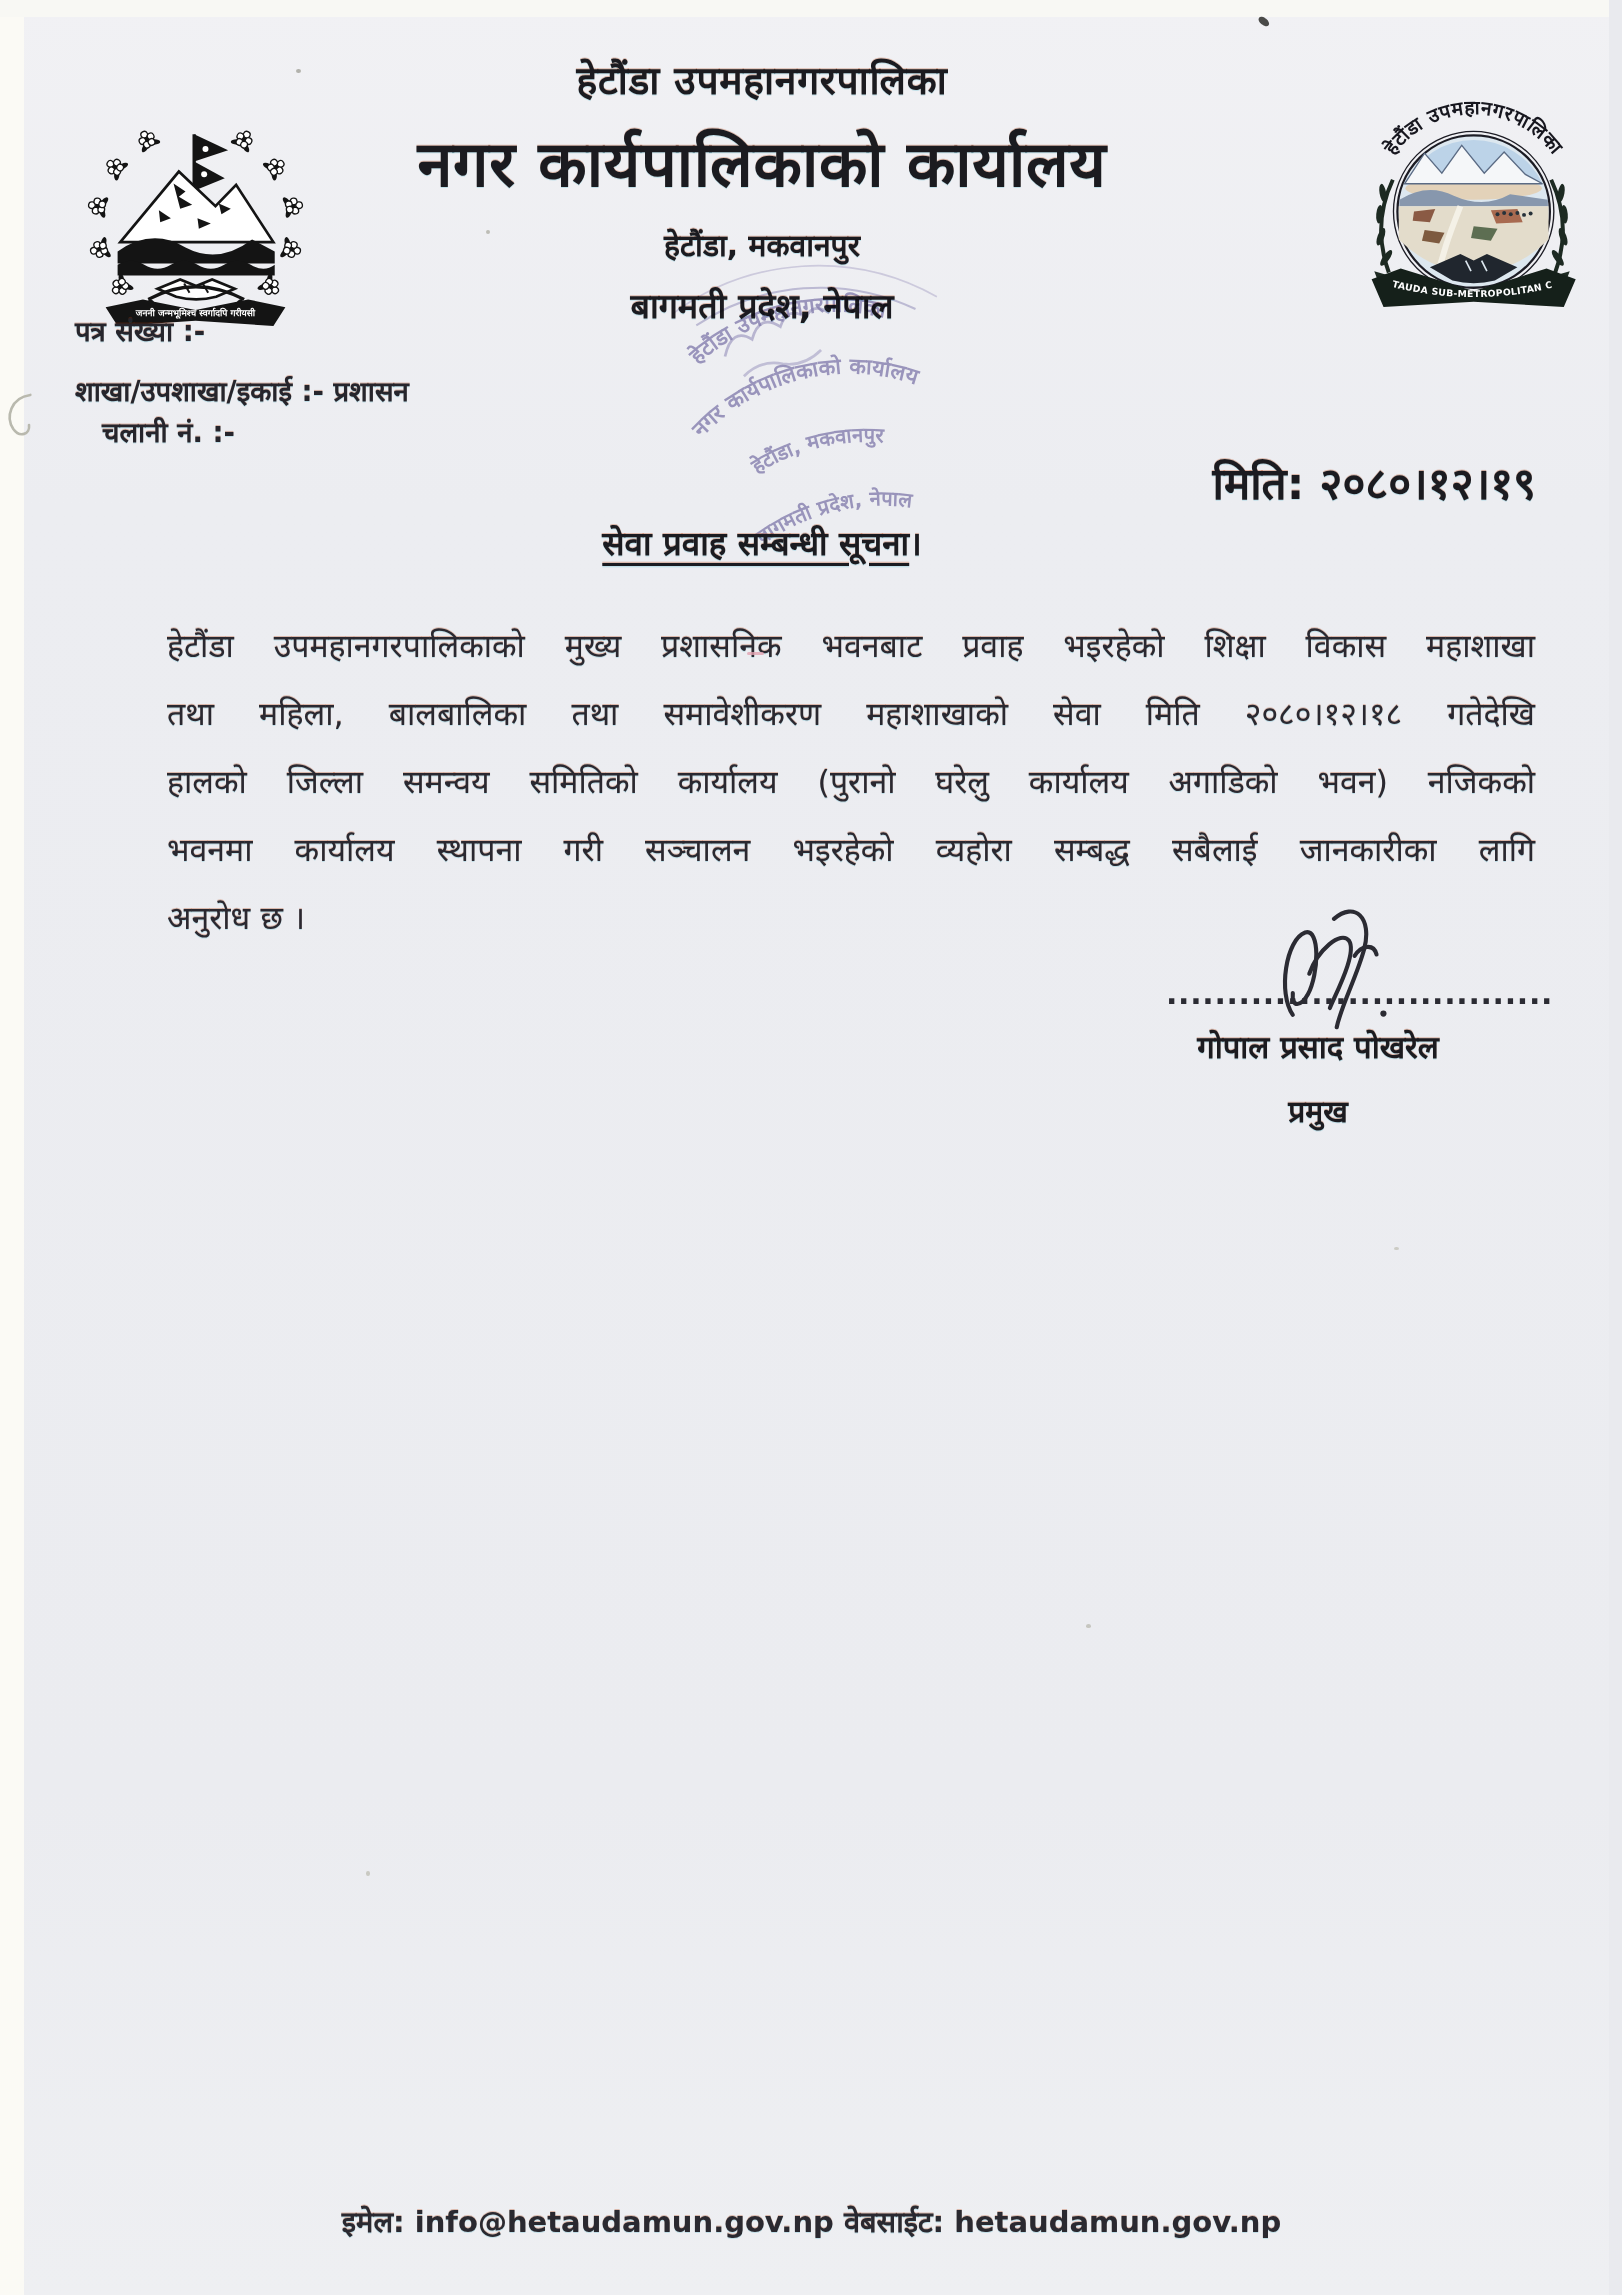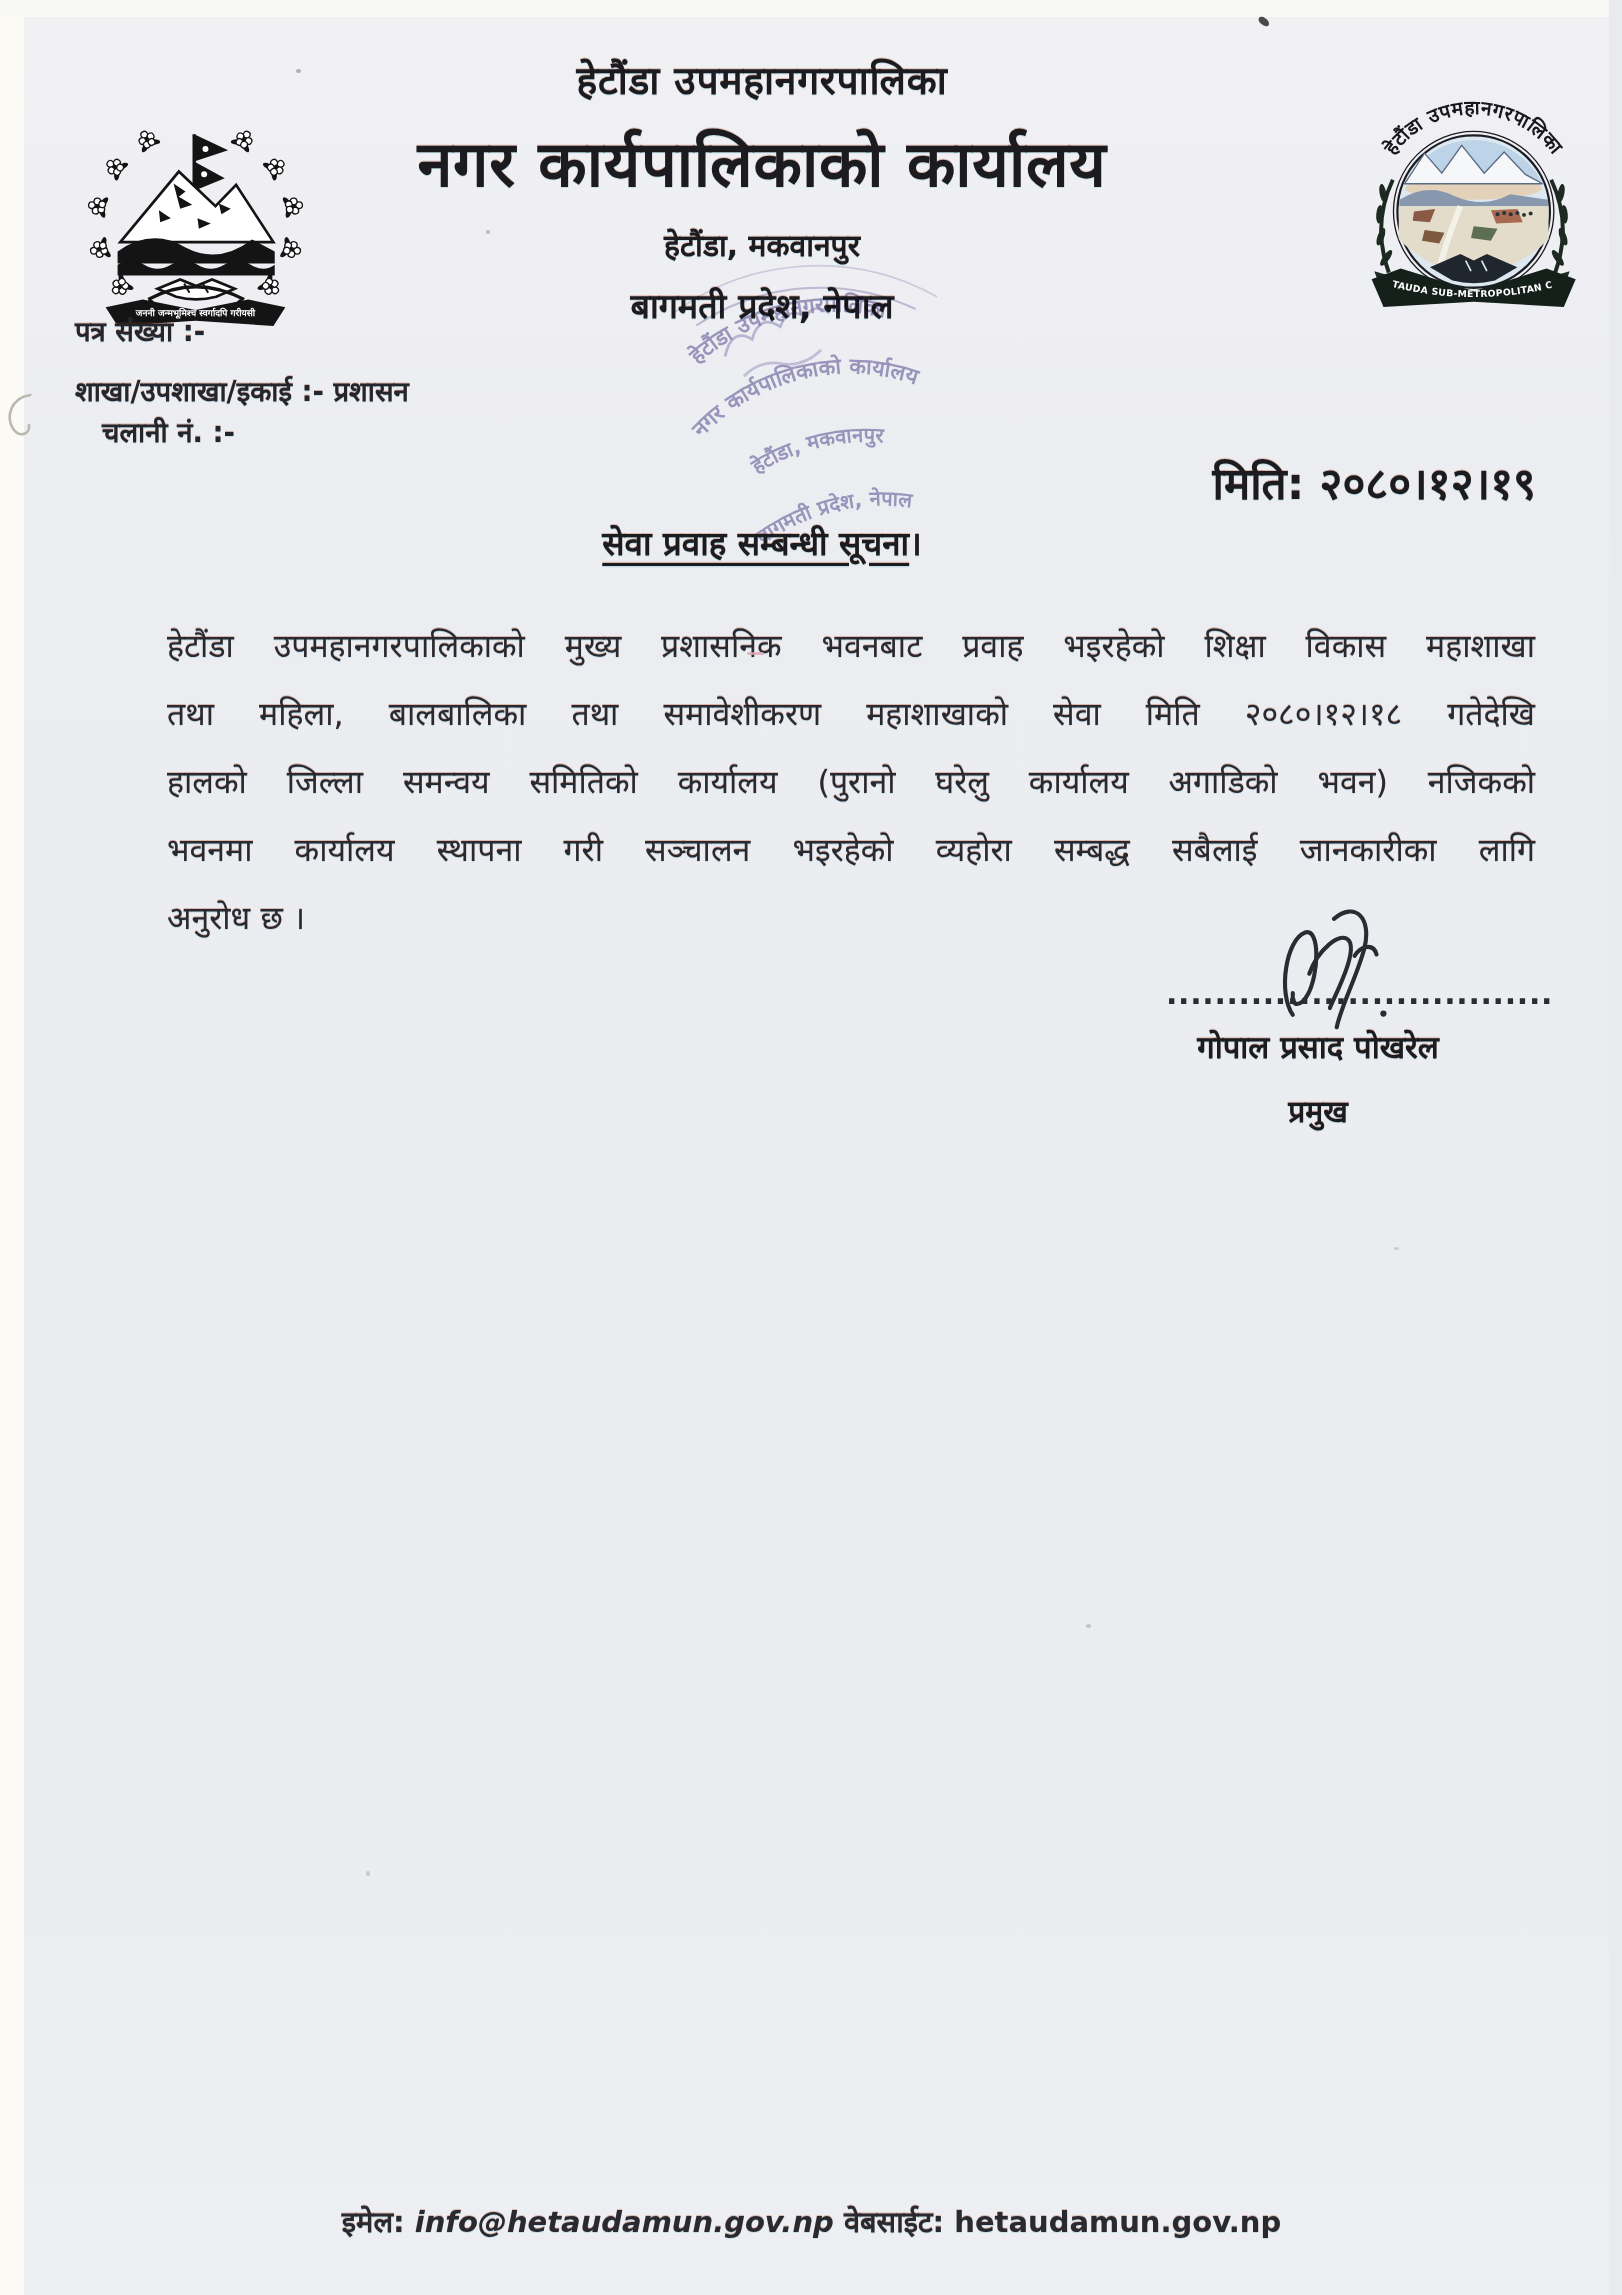--- a/index.html
+++ b/index.html
@@ -263,21 +263,21 @@
       </g>
       <circle cx="190" cy="180" r="4.5" fill="#2b2b33"></circle>
     </svg>
   </div>
   <div class="abs sig-dots" style="left:1166px;top:976px;width:308px;text-align:center;">................................</div>
   <div class="abs sig-name ink fringe" style="left:1112px;top:1025px;width:412px;text-align:center;">गोपाल प्रसाद पोखरेल</div>
   <div class="abs sig-title ink fringe" style="left:1112px;top:1090px;width:412px;text-align:center;">प्रमुख</div>
 
   <div class="abs footer-line2 fringe" style="left:0px;top:2201px;width:1623px;text-align:center;">
     <span>इमेल:</span>
-    <span style="font-weight:700;font-style:italic;">info@hetaudamun.gov.np</span>
+    <span style="font-weight:700;">info@hetaudamun.gov.np</span>
     <span>वेबसाईट:</span>
     <span style="font-weight:700;">hetaudamun.gov.np</span>
   </div>
 
   <div>
     <div class="speck" style="left:1258px;top:18.3px;width:11.8px;height:6.5px;background:#4a4a48;transform:rotate(38deg);"></div>
     <div class="speck" style="left:296px;top:69px;width:4.6px;height:3.9px;background:#b2b2ac;"></div>
     <div class="speck" style="left:747px;top:652px;width:17px;height:3.3px;background:#e2a3b2;border-radius:2px;opacity:.8;"></div>
     <div class="speck" style="left:486px;top:230px;width:3.9px;height:3.9px;background:#bdbdb6;"></div>
     <div class="speck" style="left:1086px;top:1624px;width:5.2px;height:3.9px;background:#c6c6c0;"></div>

